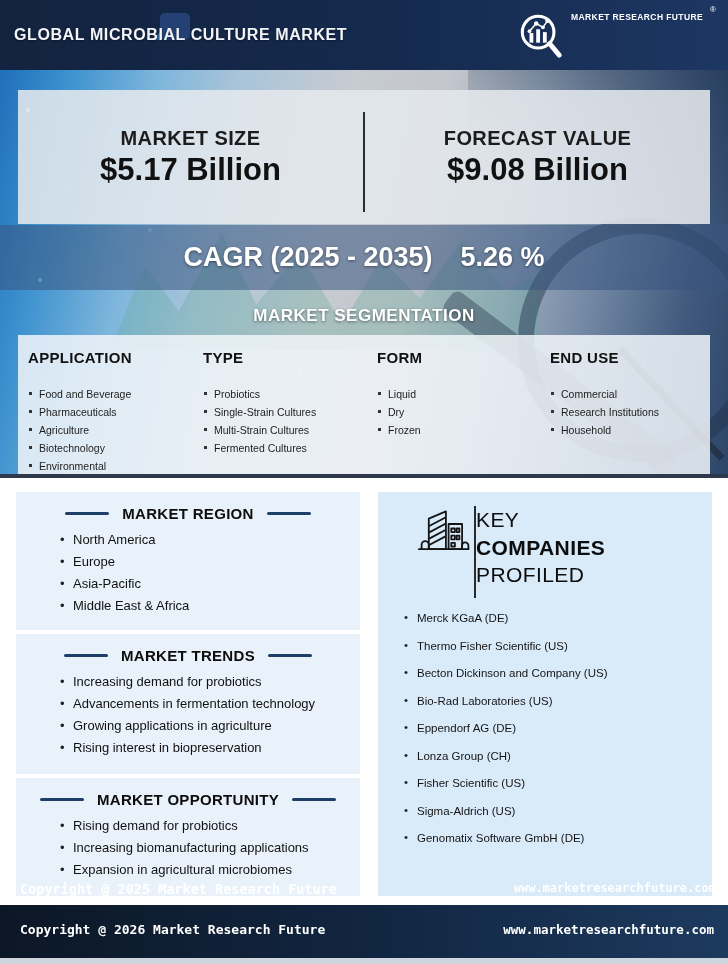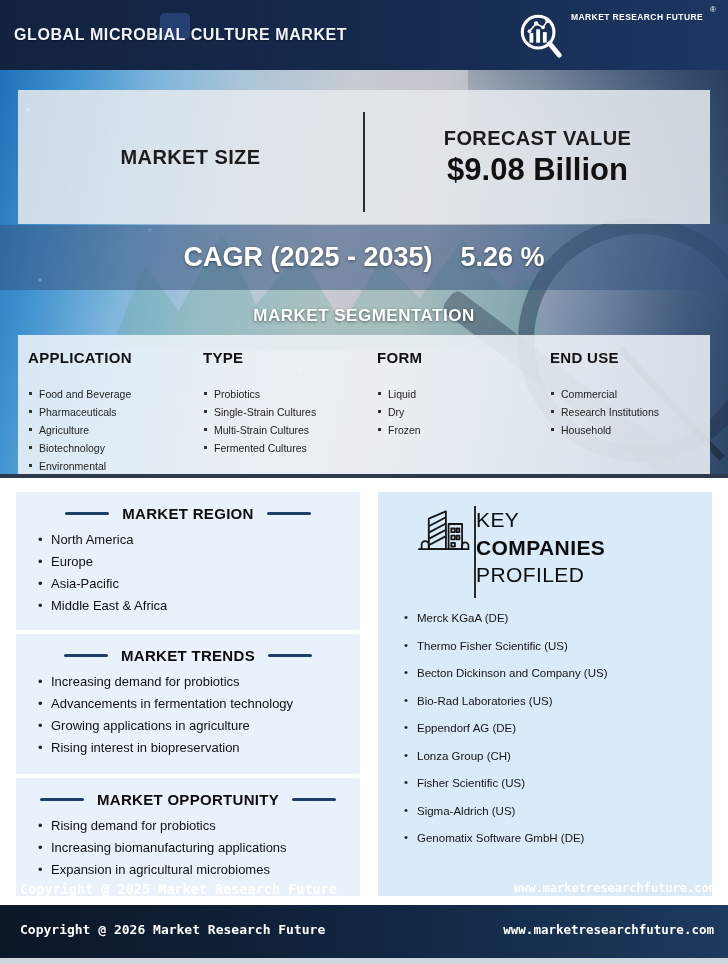--- a/index.html
+++ b/index.html
@@ -56,21 +56,21 @@
 
   .seg-box { position:absolute; left:18px; right:18px; top:265px; bottom:0; background:rgba(240,244,249,.86); z-index:2; display:grid; grid-template-columns:175px 174px 173px auto; padding:14px 0 0 10px; }
   .seg-col { padding-right:8px; }
   .seg-heading { font-size:15px; font-weight:bold; color:#111; letter-spacing:.3px; display:block; margin-bottom:22px; }
   .seg-list { list-style:none; }
   .seg-list li { position:relative; font-size:10.5px; color:#1d1d1d; padding-left:11px; margin-bottom:6px; }
   .seg-list li::before { content:""; position:absolute; left:1px; top:4px; width:3px; height:3px; background:#333; }
 
   
   .mid { position:relative; height:427px; background:#fff; }
-  .panel { position:absolute; left:16px; width:344px; background:#e9f2fb; padding:13px 12px 10px; }
+  .panel { position:absolute; left:16px; width:344px; background:#e9f2fb; padding:13px 34px 10px; }
   .panel-region { top:14px; height:138px; }
   .panel-trends { top:156px; height:140px; }
   .panel-opportunity { top:300px; height:118px; }
   .panel-title-row { display:flex; align-items:center; justify-content:center; gap:13px; margin-bottom:9px; }
   .panel-dash { width:44px; height:3px; background:#1e4068; border-radius:2px; flex:none; }
   .panel-title { font-size:15px; font-weight:bold; color:#0d0d0d; letter-spacing:.3px; white-space:nowrap; }
   .panel-list { list-style:none; padding-left:10px; }
   .panel-list li { position:relative; font-size:13px; color:#111; padding-left:13px; margin-bottom:3px; line-height:1.45; }
   .panel-list li::before { content:"•"; position:absolute; left:0; top:0; color:#222; }
 
@@ -126,20 +126,21 @@
     <div class="net-dots"></div>
     <div class="corner-shade"></div>
     <div class="hills"></div>
     <div class="ring"></div>
     <div class="handle"></div>
     <div class="pen"></div>
 
     <div class="stats-box">
       <div class="stat-half">
         <div class="stat-label">MARKET SIZE</div>
+        <div class="stat-value">$5.17 Billion</div>
       </div>
       <div class="stats-divider"></div>
       <div class="stat-half">
         <div class="stat-label">FORECAST VALUE</div>
         <div class="stat-value">$9.08 Billion</div>
       </div>
     </div>
 
     <div class="cagr-band">
       <span class="cagr-label">CAGR (2025 - 2035)</span>

